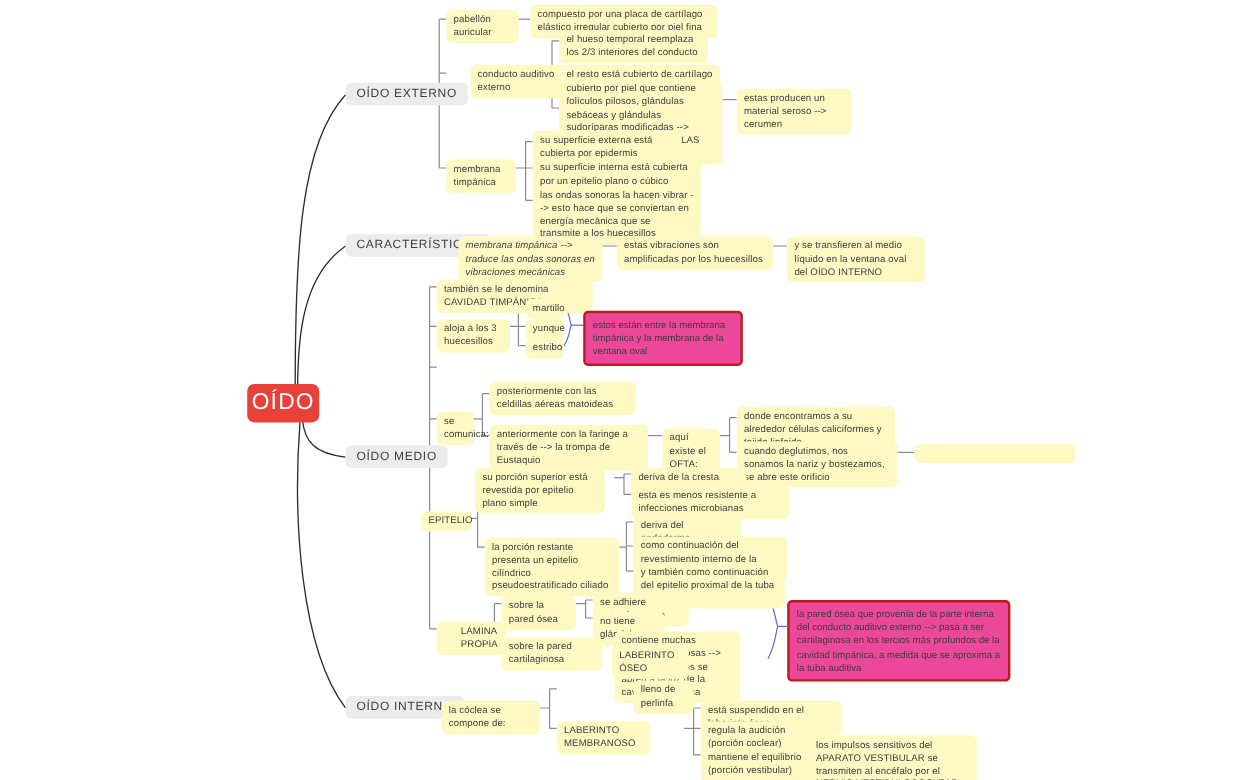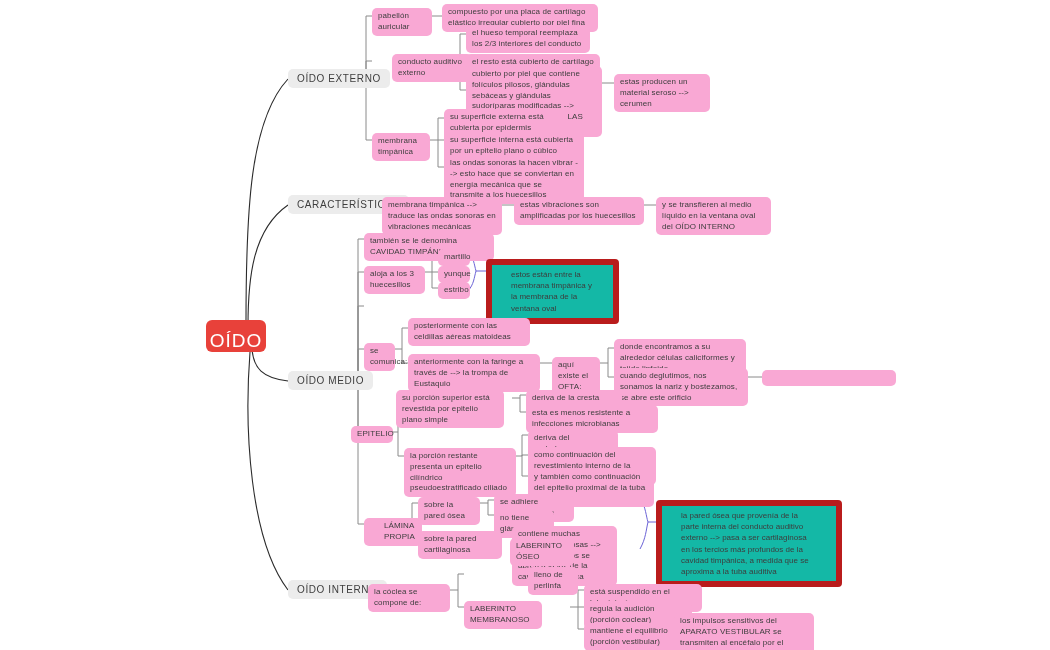--- a/index.html
+++ b/index.html
@@ -16,66 +16,66 @@
   }
   svg.links{
     position:absolute;
     left:0;top:0;
     width:1050px;height:650px;
     pointer-events:none;
   }
   .node{
     position:absolute;
     box-sizing:border-box;
-    background:#f9a8d4;
+    background:#fef9c3;
     color:#3d3d3d;
     border-radius:5px;
     padding:3px 6px;
     font-size:8px;
     line-height:1.35;
     letter-spacing:.1px;
     white-space:pre-line;
   }
   .node.empty{padding:0;}
   .root{
     position:absolute;
     background:#e8413a;
     color:#ffffff;
     border-radius:6px;
     font-size:19px;
     letter-spacing:1px;
     display:flex;
-    align-items:flex-end;
+    align-items:center;
     justify-content:center;
     box-sizing:border-box;
   }
   .branch{
     position:absolute;
     background:#ececec;
     color:#3d3d3d;
     border-radius:5px;
     font-size:10px;
     letter-spacing:.6px;
     display:flex;
     align-items:center;
     justify-content:center;
     box-sizing:border-box;
     padding:4px 9px;
     white-space:nowrap;
   }
   .callout{
     position:absolute;
     box-sizing:border-box;
-    background:#14b8a6;
-    border:6px solid #b91c1c;
+    background:#ec4899;
+    border:2px solid #b91c1c;
     border-radius:4px;
     color:#3d3d3d;
     font-size:8px;
     line-height:1.4;
-    padding:4px 19px;
+    padding:4px 6px;
     white-space:pre-line;
   }
 </style>
 </head>
 <body>
 
 <div id="canvas">
 
   <svg class="links" viewBox="0 0 1050 650">
     <g fill="none" stroke="#2b2b2b" stroke-width="1.1">
@@ -161,21 +161,21 @@
   <div class="node" style="left:466px;top:25px;width:124px;">el hueso temporal reemplaza los 2/3 interiores del conducto</div>
   <div class="node" style="left:466px;top:54px;width:134px;">el resto está cubierto de cartílago</div>
   <div class="node" style="left:466px;top:66px;width:136px;">cubierto por piel que contiene folículos pilosos, glándulas sebáceas y glándulas sudoríparas modificadas --&gt; conocidas como GLÁNDULAS CERUMINOSAS</div>
   <div class="node" style="left:614px;top:74px;width:96px;">estas producen un material seroso --&gt; cerumen</div>
 
   <div class="node" style="left:372px;top:133px;width:58px;">membrana timpánica</div>
   <div class="node" style="left:444px;top:109px;width:124px;">su superficie externa está cubierta por epidermis delgada</div>
   <div class="node" style="left:444px;top:132px;width:140px;">su superficie interna está cubierta por un epitelio plano o cúbico simple</div>
   <div class="node" style="left:444px;top:155px;width:140px;">las ondas sonoras la hacen vibrar --&gt; esto hace que se conviertan en energía mecánica que se transmite a los huecesillos</div>
 
-  <div class="node" style="left:382px;top:197px;width:120px;">membrana timpánica --&gt; traduce las ondas sonoras en vibraciones mecánicas</div>
+  <div class="node" style="left:382px;top:197px;width:120px;font-style:italic;">membrana timpánica --&gt; traduce las ondas sonoras en vibraciones mecánicas</div>
   <div class="node" style="left:514px;top:197px;width:130px;">estas vibraciones son amplificadas por los huecesillos</div>
   <div class="node" style="left:656px;top:197px;width:115px;">y se transfieren al medio líquido en la ventana oval del OÍDO INTERNO</div>
 
   <div class="node" style="left:364px;top:233px;width:130px;">también se le denomina CAVIDAD TIMPÁNICA</div>
 
   <div class="node" style="left:364px;top:266px;width:61px;">aloja a los 3 huecesillos</div>
   <div class="node" style="left:438px;top:249px;width:32px;">martillo</div>
   <div class="node" style="left:438px;top:266px;width:32px;">yunque</div>
   <div class="node" style="left:438px;top:282px;width:32px;">estribo</div>
   <div class="callout" style="left:486px;top:259px;width:133px;">estos están entre la membrana timpánica y la membrana de la ventana oval</div>

